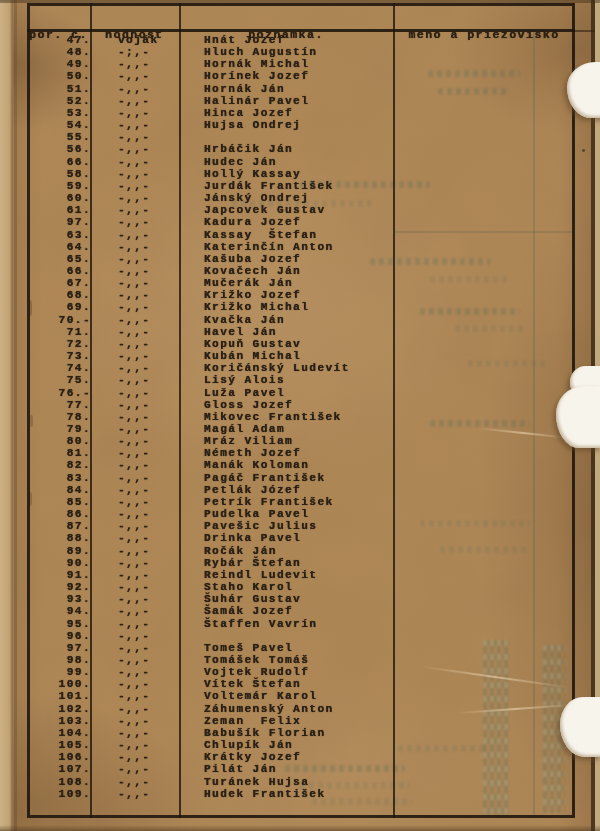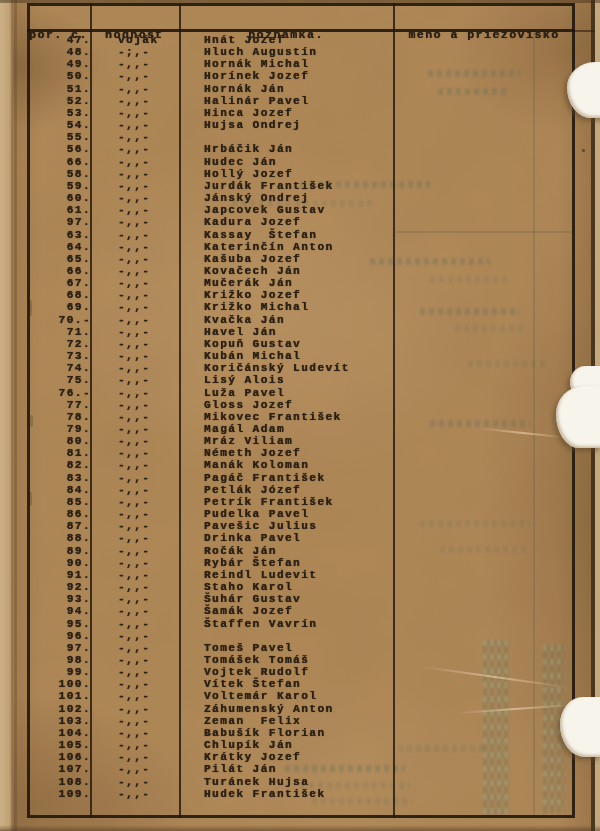--- a/index.html
+++ b/index.html
@@ -189,21 +189,21 @@
     <div class="row">
       <span class="c num">66.</span>
       <span class="c rank">-,,-</span>
       <span class="c name">Hudec Ján</span>
       <span class="c note"></span>
     </div>
 
     <div class="row">
       <span class="c num">58.</span>
       <span class="c rank">-,,-</span>
-      <span class="c name">Hollý Jozef</span>
+      <span class="c name">Hollý Kassay</span>
       <span class="c note"></span>
     </div>
 
     <div class="row">
       <span class="c num">59.</span>
       <span class="c rank">-,,-</span>
       <span class="c name">Jurdák František</span>
       <span class="c note"></span>
     </div>
 

